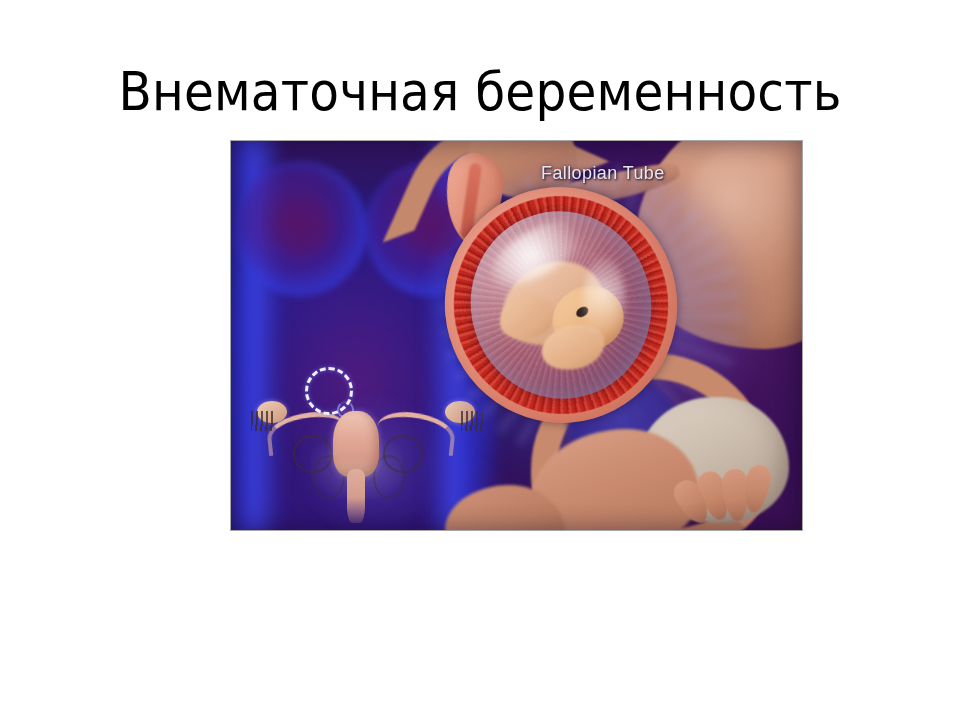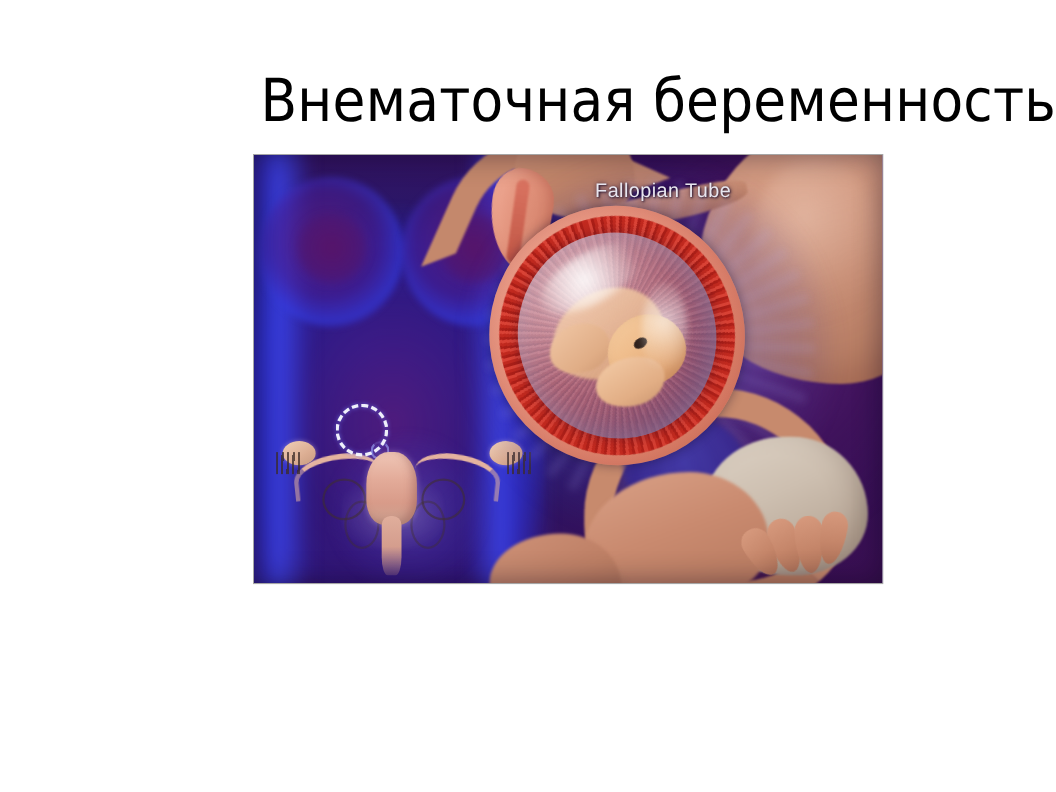--- a/index.html
+++ b/index.html
@@ -21,38 +21,38 @@
     left: 0; top: 0;
     width: 960px; height: 720px;
     background: #ffffff;
   }
 
   
   .slide-title {
     position: absolute;
     left: 0; top: 62px;
     width: 960px;
-    text-align: right;
+    text-align: center;
     font-family: "DejaVu Sans Condensed", "Liberation Sans Narrow", "Liberation Sans", sans-serif;
     font-stretch: condensed;
     font-size: 54px;
     line-height: 60px;
     font-weight: 400;
     color: #000000;
     letter-spacing: 0.2px;
     white-space: nowrap;
   }
 
   
   .illustration {
     position: absolute;
     left: 231px; top: 141px;
     width: 571px; height: 389px;
     overflow: hidden;
-    background: #4c1d95;
+    background: #b91c1c;
     box-shadow: 0 0 0 1px rgba(0,0,0,0.35);
   }
 
   
   .bg-base {
     position: absolute; inset: 0;
     background:
       radial-gradient(120% 90% at 18% 46%, #2b1f8a 0%, #2a1769 36%, #351059 60%, #3c0f50 100%),
       linear-gradient(90deg, #1d1468 0%, #2b1763 28%, #3c1153 62%, #430f4f 100%);
   }

